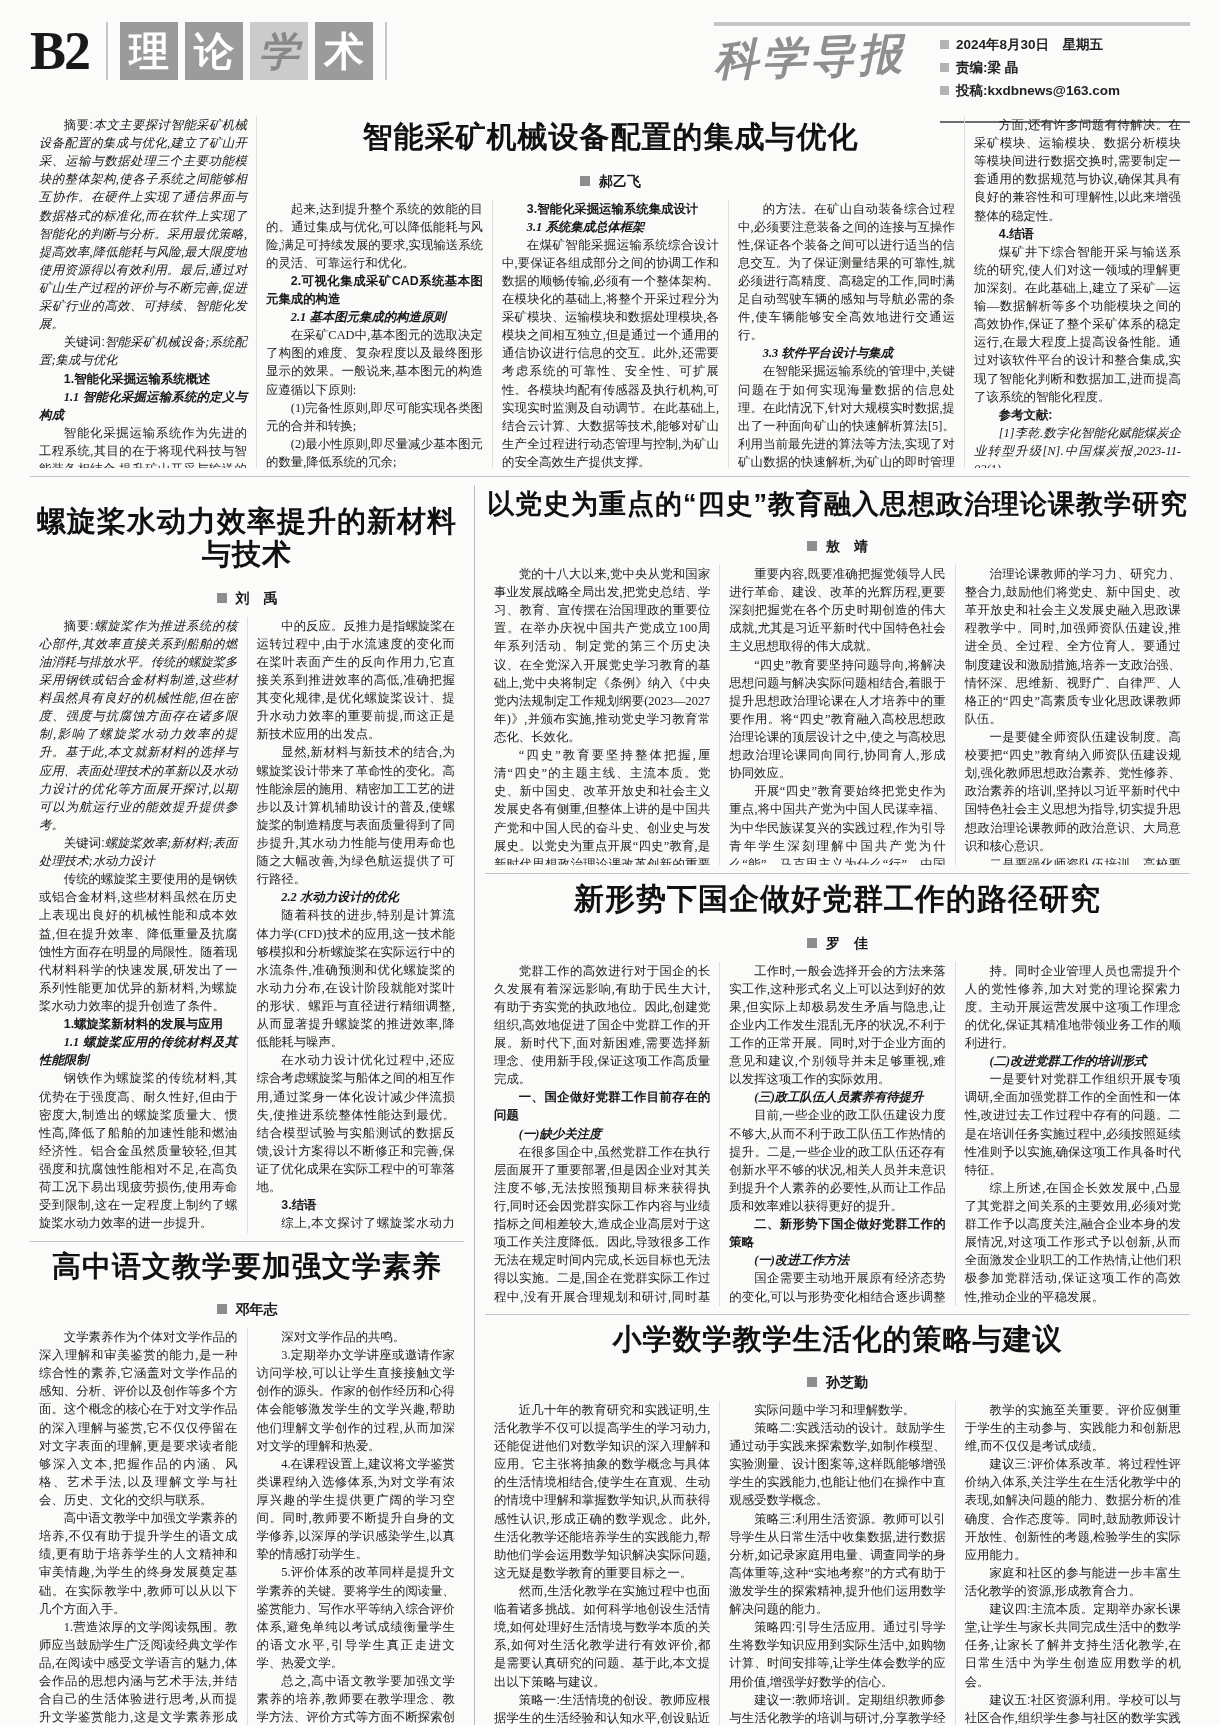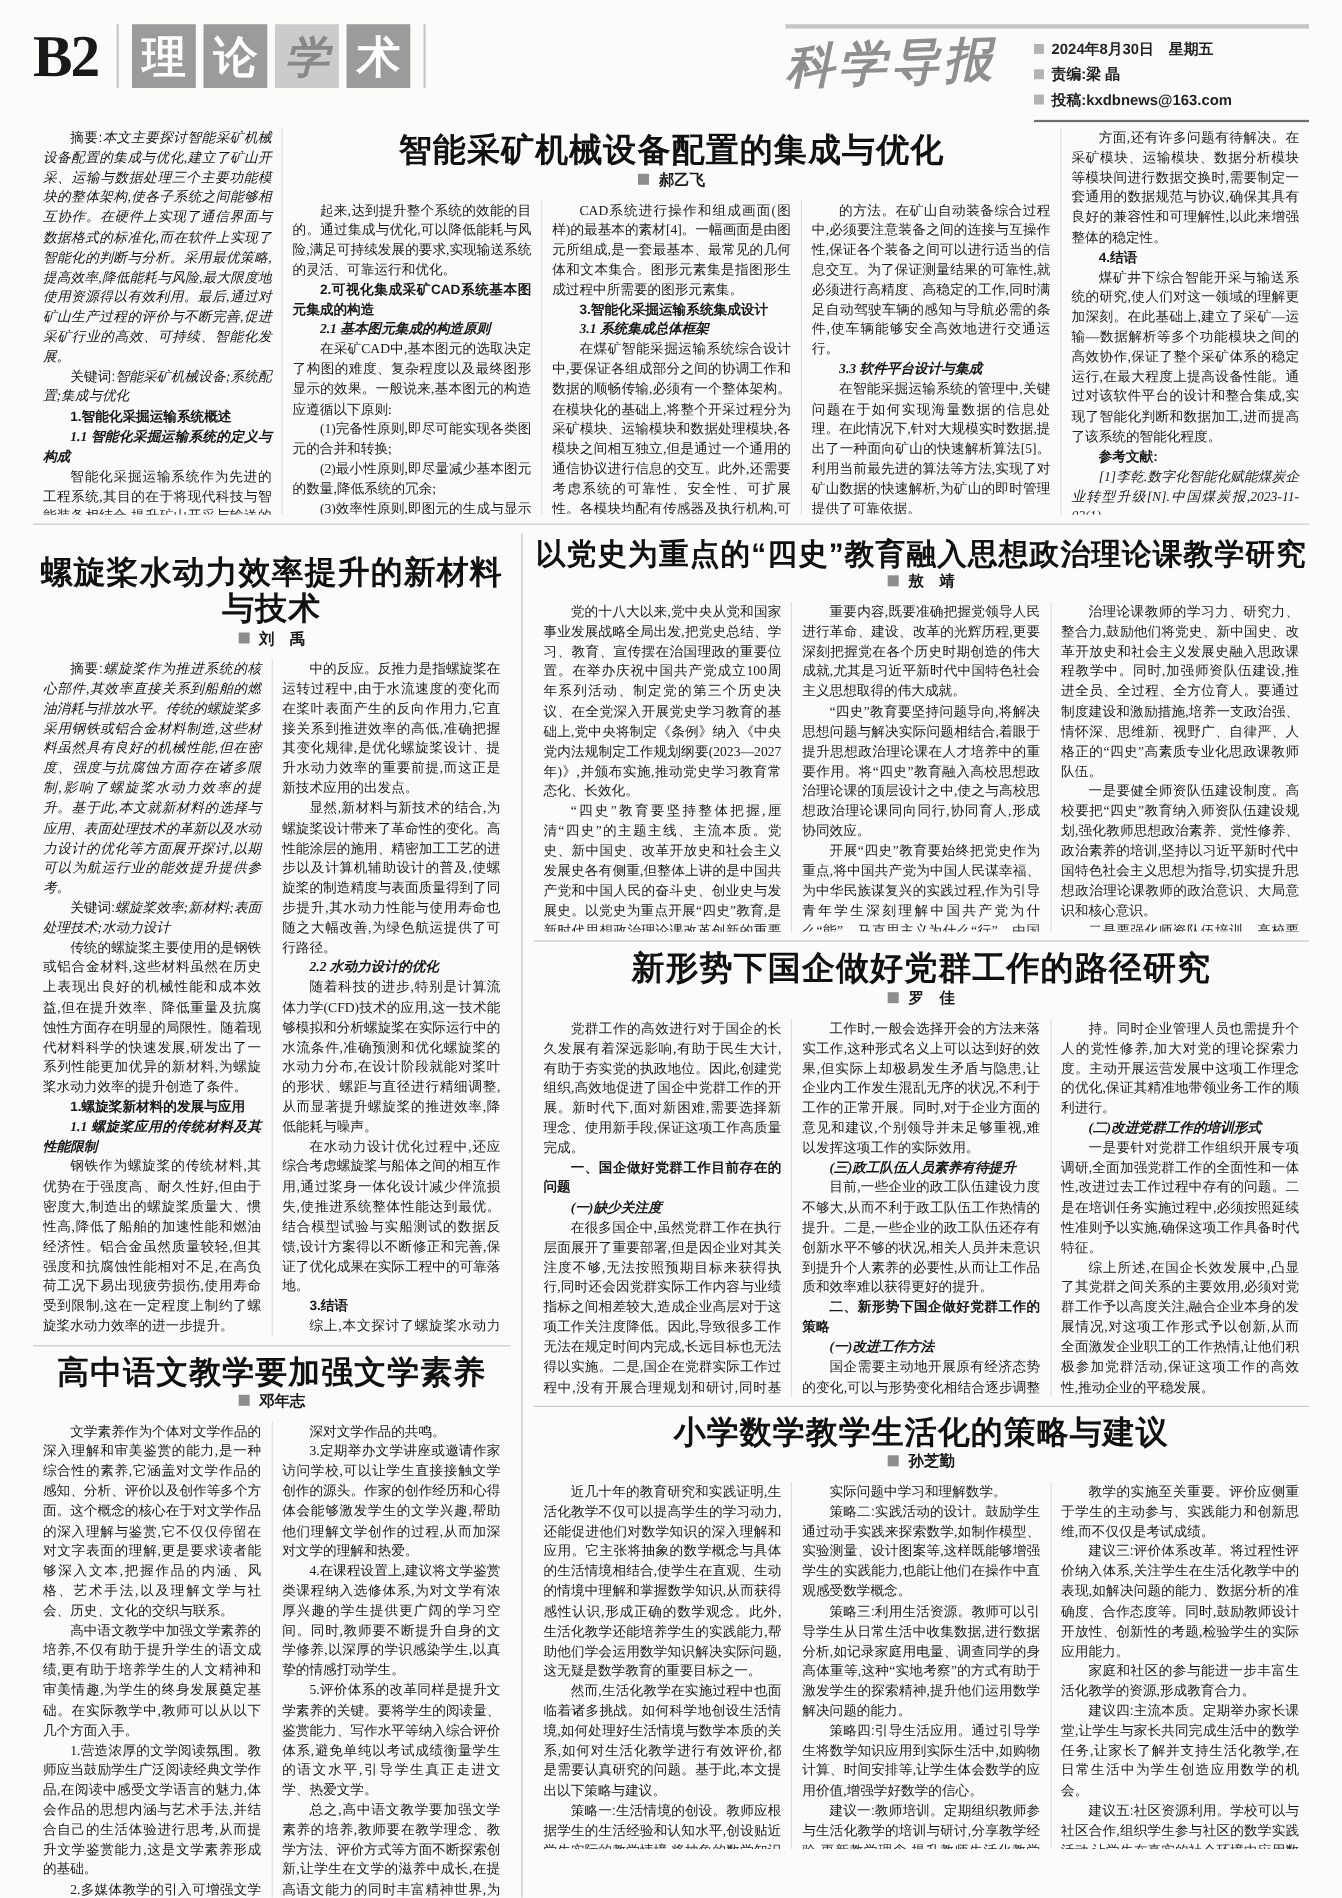--- a/index.html
+++ b/index.html
@@ -12,28 +12,28 @@
   .hdr-left{display:flex;align-items:center;gap:17px}
   .edition{font-size:54px;font-weight:bold;line-height:1;letter-spacing:-2px}
   .tiles{display:flex;gap:7px;border-left:2px solid #c7c7c7;border-right:2px solid #c7c7c7;padding:0 12px}
   .tile{width:58px;height:58px;background:#9b9b9b;color:#fff;font-family:"Liberation Sans","DejaVu Sans",sans-serif;
         font-weight:bold;font-size:40px;display:flex;align-items:center;justify-content:center}
   .tile.alt{background:#cbcbcb;color:#888;font-family:"Liberation Serif",serif;font-style:italic}
   .hdr-right{border-top:4px solid #c6c6c6;padding-top:8px;display:flex;align-items:flex-start;gap:34px}
   .masthead{font-size:44px;color:#8f8f8f;font-style:italic;font-weight:bold;line-height:1.1;
             transform:rotate(-2deg);font-family:"Liberation Serif",serif;letter-spacing:4px}
   .pubinfo{font-family:"Liberation Sans","DejaVu Sans",sans-serif;font-size:13.5px;line-height:1.7;
-           border-bottom:2px solid #6e6e6e;padding-bottom:6px;min-width:250px}
+           border-bottom:2px solid #6e6e6e;padding-bottom:18px;min-width:250px}
   .pubinfo .row{white-space:nowrap;font-weight:bold;color:#222}
   .sq{display:inline-block;width:9px;height:9px;background:#b3b3b3;margin-right:7px}
 
   
   .art-title{font-family:"Liberation Sans","DejaVu Sans",sans-serif;font-weight:bold;text-align:center;
              color:#111;letter-spacing:1px;line-height:1.15}
-  .byline{text-align:center;font-size:14px;margin:0 0 9px;font-family:"Liberation Sans",sans-serif;font-weight:bold}
+  .byline{text-align:center;font-size:14px;margin:18px 0 9px;font-family:"Liberation Sans",sans-serif;font-weight:bold}
   .byline .bsq{display:inline-block;width:10px;height:10px;background:#8d8d8d;margin-right:9px}
   .cols{display:flex;overflow:hidden}
   .col{flex:1;padding:0 9px;overflow:hidden}
   .col + .col{border-left:1px solid #ddd}
   .para,.abs,.ref,.sec-h,.sub-h,.unit{font-size:12.4px;line-height:1.46;text-align:justify;text-indent:2em}
   .para{color:#1c1c1c}
   .abs{font-style:italic;font-weight:500;color:#141414}
   .sec-h{font-family:"Liberation Sans","DejaVu Sans",sans-serif;font-weight:bold}
   .sub-h{font-style:italic;font-weight:600}
   .ref{font-style:italic}
@@ -105,21 +105,20 @@
         <div class="col">
             <p class="para">起来,达到提升整个系统的效能的目的。通过集成与优化,可以降低能耗与风险,满足可持续发展的要求,实现输送系统的灵活、可靠运行和优化。</p>
             <p class="sec-h">2.可视化集成采矿CAD系统基本图元集成的构造</p>
             <p class="sub-h">2.1 基本图元集成的构造原则</p>
             <p class="para">在采矿CAD中,基本图元的选取决定了构图的难度、复杂程度以及最终图形显示的效果。一般说来,基本图元的构造应遵循以下原则:</p>
             <p class="para">(1)完备性原则,即尽可能实现各类图元的合并和转换;</p>
             <p class="para">(2)最小性原则,即尽量减少基本图元的数量,降低系统的冗余;</p>
             <p class="para">(3)效率性原则,即图元的生成与显示速度越高,并且占用的系统资源越少越好;</p>
           </div>
         <div class="col">
-            <p class="para">CAD系统进行操作和组成画面(图样)的最基本的素材[4]。一幅画面是由图元所组成,是一套最基本、最常见的几何体和文本集合。图形元素集是指图形生成过程中所需要的图形元素集。</p>
             <p class="sec-h">3.智能化采掘运输系统集成设计</p>
             <p class="sub-h">3.1 系统集成总体框架</p>
             <p class="para">在煤矿智能采掘运输系统综合设计中,要保证各组成部分之间的协调工作和数据的顺畅传输,必须有一个整体架构。在模块化的基础上,将整个开采过程分为采矿模块、运输模块和数据处理模块,各模块之间相互独立,但是通过一个通用的通信协议进行信息的交互。此外,还需要考虑系统的可靠性、安全性、可扩展性。各模块均配有传感器及执行机构,可实现实时监测及自动调节。在此基础上,结合云计算、大数据等技术,能够对矿山生产全过程进行动态管理与控制,为矿山的安全高效生产提供支撑。</p>
           </div>
         <div class="col">
             <p class="para">的方法。在矿山自动装备综合过程中,必须要注意装备之间的连接与互操作性,保证各个装备之间可以进行适当的信息交互。为了保证测量结果的可靠性,就必须进行高精度、高稳定的工作,同时满足自动驾驶车辆的感知与导航必需的条件,使车辆能够安全高效地进行交通运行。</p>
             <p class="sub-h">3.3 软件平台设计与集成</p>
             <p class="para">在智能采掘运输系统的管理中,关键问题在于如何实现海量数据的信息处理。在此情况下,针对大规模实时数据,提出了一种面向矿山的快速解析算法[5]。利用当前最先进的算法等方法,实现了对矿山数据的快速解析,为矿山的即时管理提供了可靠依据。</p>
           </div>
       </div>

